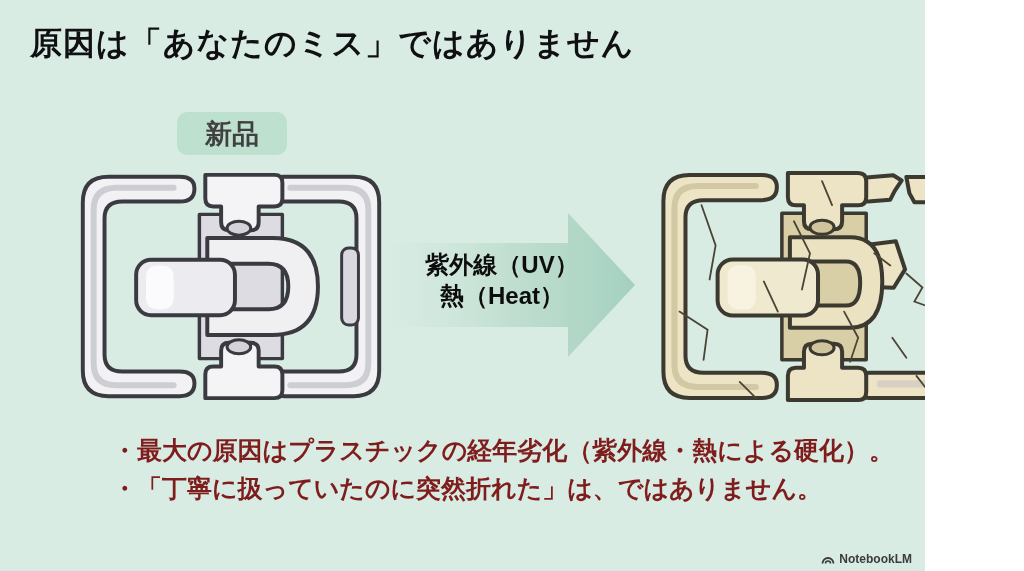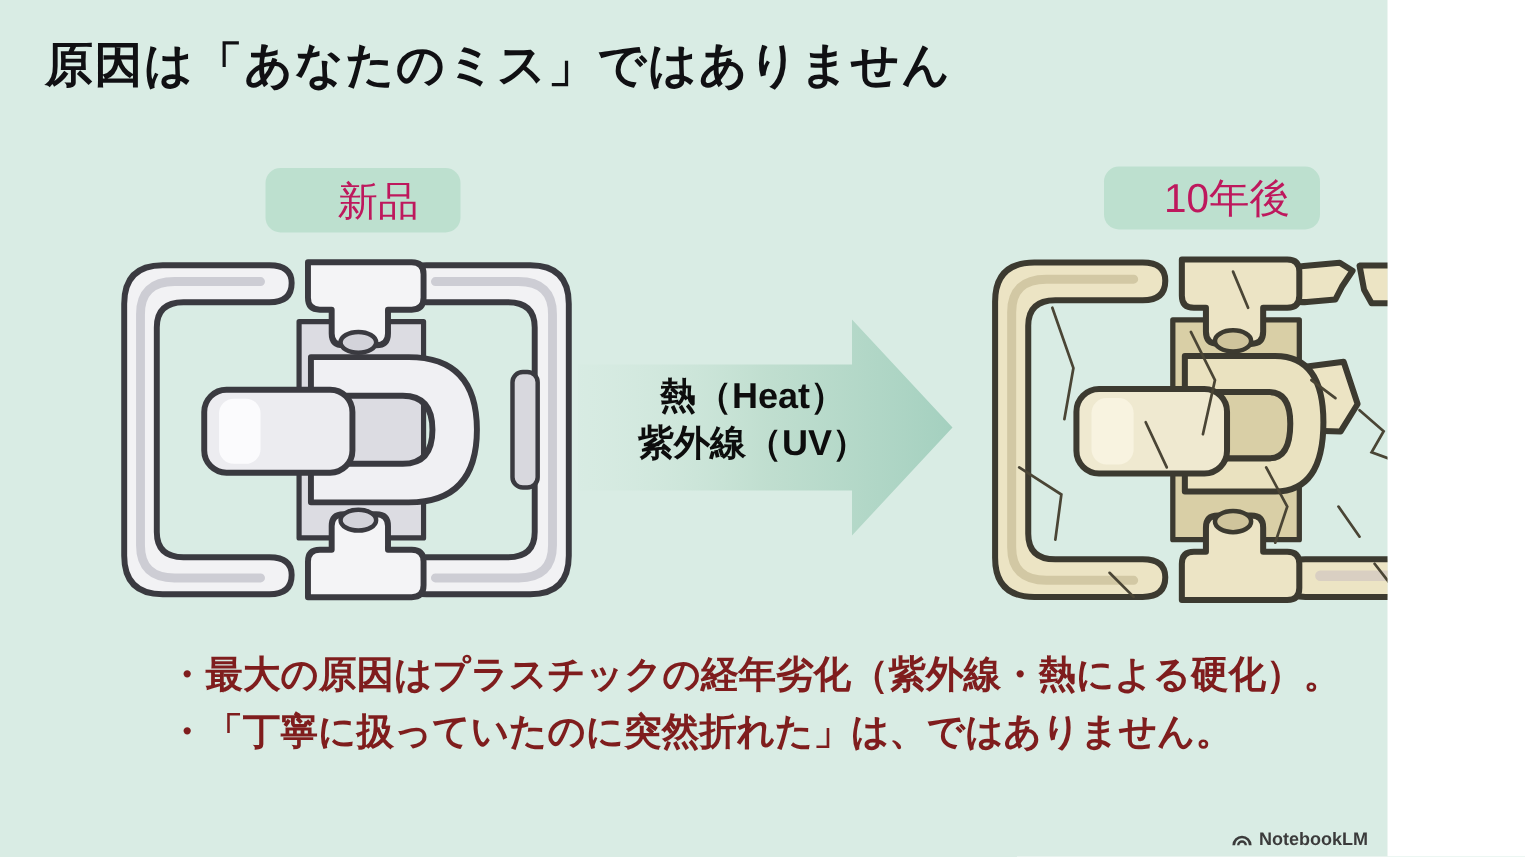--- a/index.html
+++ b/index.html
@@ -3,21 +3,21 @@
 <meta charset="utf-8">
 <style>
   html,body{margin:0;padding:0;}
   body{font-family:"Liberation Sans","DejaVu Sans",sans-serif;}
   #canvas{position:relative;width:925px;height:571px;background:var(--background,#d9ece4);overflow:hidden;}
 
   .title{position:absolute;left:30px;top:22px;font-size:32px;font-weight:900;
          color:var(--title-text,#101013);letter-spacing:1px;white-space:nowrap;}
 
   .badge{position:absolute;background:var(--label-bg,#bde0cf);border-radius:10px;
-         display:flex;align-items:center;justify-content:center;font-weight:400;color:#be185d;padding-left:20px;}
+         display:flex;align-items:center;justify-content:center;font-weight:700;color:#404040;}
   .badge.new{left:177px;top:112px;width:110px;height:43px;font-size:27px;}
   .badge.aged{left:736px;top:111px;width:124px;height:42px;font-size:27px;}
 
   .clip{position:absolute;}
   .clip.new{left:62px;top:163px;width:338px;height:247px;}
   .clip.aged{left:643px;top:161px;width:342px;height:251px;}
   .clip svg{display:block;width:100%;height:100%;}
 
   .arrow-wrap{position:absolute;left:385px;top:205px;width:255px;height:160px;}
   .arrow-wrap svg{display:block;width:100%;height:100%;}
@@ -31,21 +31,20 @@
              color:var(--watermark-text,#3b3b3b);font-size:12px;font-weight:700;}
 </style>
 </head>
 <body>
 
 <div id="canvas">
 
   <div class="title">原因は「あなたのミス」ではありません</div>
 
   <div class="badge new">新品</div>
-  <div class="badge aged">10年後</div>
 
   <div class="clip new">
     <svg viewBox="0 0 340 250">
       <g stroke="#3a3a40" stroke-width="4" stroke-linejoin="round" stroke-linecap="round">
 
         <path d="M118,14 H46 Q20,14 20,40 V210 Q20,236 46,236 H118 Q133,236 133,223 Q133,211 118,211 H60 Q42,211 42,194 V56 Q42,39 60,39 H118 Q133,39 133,26 Q133,14 118,14 Z" fill="#f2f2f4"></path>
         <path d="M112,25 H54 Q31,25 31,47 V203 Q31,225 54,225 H112" fill="none" stroke="#cdcdd4" stroke-width="6"></path>
 
         <path d="M224,14 H294 Q320,14 320,40 V210 Q320,236 294,236 H224 Q209,236 209,223 Q209,211 224,211 H279 Q297,211 297,194 V56 Q297,39 279,39 H224 Q209,39 209,26 Q209,14 224,14 Z" fill="#f2f2f4"></path>
         <path d="M230,25 H286 Q309,25 309,47 V203 Q309,225 286,225 H230" fill="none" stroke="#cdcdd4" stroke-width="6"></path>
@@ -74,22 +73,22 @@
         <linearGradient id="ag" x1="0" y1="0" x2="1" y2="0">
           <stop offset="0" stop-color="#cfe7db" stop-opacity="0.15"></stop>
           <stop offset="0.5" stop-color="#bcdccc" stop-opacity="0.85"></stop>
           <stop offset="1" stop-color="#a4d0bf"></stop>
         </linearGradient>
       </defs>
       <polygon points="0,38 183,38 183,8 250,80 183,152 183,122 0,122" fill="url(#ag)"></polygon>
     </svg>
   </div>
   <div class="arrow-text">
+    <div>紫外線（UV）</div>
     <div>熱（Heat）</div>
-    <div>紫外線（UV）</div>
   </div>
 
   <div class="clip aged">
     <svg viewBox="0 0 340 250">
       <g stroke="#3c3a30" stroke-width="4" stroke-linejoin="round" stroke-linecap="round">
 
         <path d="M118,14 H46 Q20,14 20,40 V210 Q20,236 46,236 H118 Q133,236 133,223 Q133,211 118,211 H60 Q42,211 42,194 V56 Q42,39 60,39 H118 Q133,39 133,26 Q133,14 118,14 Z" fill="#ece4c4"></path>
         <path d="M112,25 H54 Q31,25 31,47 V203 Q31,225 54,225 H112" fill="none" stroke="#d2c8a4" stroke-width="6"></path>
 
         <path d="M262,16 H294 Q320,16 320,42 V210 Q320,236 294,236 H226 Q210,236 210,223 Q210,211 226,211 H279 Q297,211 297,194 V58 Q297,41 279,41 H270 L265,32 Z" fill="#ece4c4"></path>

